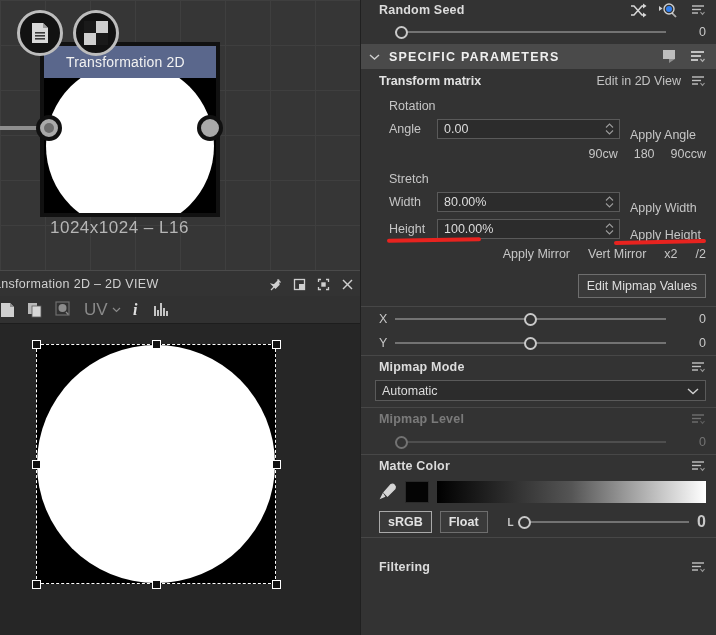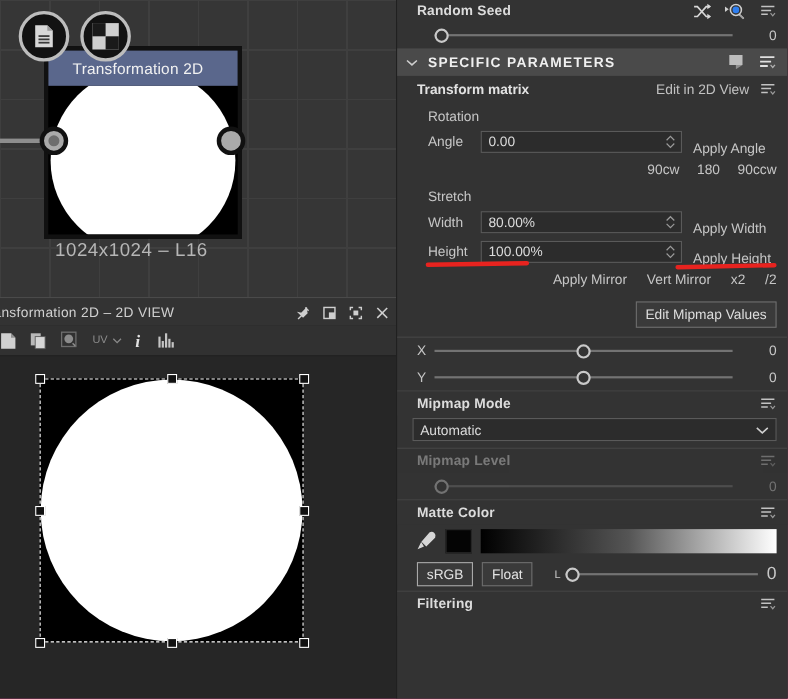--- a/index.html
+++ b/index.html
@@ -78,21 +78,21 @@
     padding-left: 0; color: #d0d0d0; font-size: 12.5px; letter-spacing: .3px;
     border-top: 1px solid #4a4a4a; position: relative;
   }
   .vtitle .txt { margin-left: -6px; white-space: nowrap; }
   .vtitle .btns { position: absolute; right: 6px; top: 0; height: 26px; display: flex; align-items: center; gap: 11px; }
   .vtoolbar {
     height: 28px; background: #313131; display: flex; align-items: center;
     gap: 12px; padding-left: 0; border-bottom: 1px solid #1d1d1d;
   }
   .vtoolbar .ti { display: flex; align-items: center; }
-  .uvsel { color: #8a8a8a; font-size: 10px; display: flex; align-items: center; gap: 4px; }
+  .uvsel { color: #8a8a8a; font-size: 17px; display: flex; align-items: center; gap: 4px; }
   .vcanvas { position: relative; height: 311px; background: #262626; overflow: hidden; }
   .img-area {
     position: absolute; left: 36px; top: 20px; width: 240px; height: 240px;
     background: #000;
   }
   .img-area::after {
     content: ""; position: absolute; left: 50%; top: 50%; width: 238px; height: 238px;
     margin: -119px 0 0 -119px; background: #fff; border-radius: 50%;
   }
   .selbox {
@@ -170,21 +170,21 @@
   .dropdown {
     height: 21px; background: #2c2c2c; border: 1px solid #5a5a5a;
     display: flex; align-items: center; padding: 0 6px; color: #dcdcdc; font-size: 12.5px; gap: 21px;
   }
 
   .dim { opacity: .42; }
 
   .mc-row1 { height: 30px; display: flex; align-items: center; padding: 0 10px 0 18px; gap: 8px; }
   .swatch { width: 24px; height: 22px; background: #040404; border: 1px solid #2a2a2a; }
   .gradient { flex: 1; height: 22px; background: linear-gradient(to right, #000 0%, #555 50%, #fff 100%); }
-  .mc-row2 { height: 30px; display: flex; align-items: center; padding: 0 10px 0 18px; gap: 8px; }
+  .mc-row2 { height: 30px; display: flex; align-items: center; padding: 0 10px 0 18px; gap: 8px; font-weight: bold; }
   .chip { border: 1px solid #6e6e6e; background: #3a3a3a; color: #e2e2e2; font-size: 12.5px; padding: 3px 8px; }
   .chip.sel { border-color: #a9a9a9; }
   .lmark { font-size: 10px; color: #c9c9c9; margin-left: 12px; }
 
   
   .annot { position: absolute; background: #e8231f; border-radius: 2px; pointer-events: none; }
 
   svg { display: block; }
 </style>
 </head>
@@ -586,21 +586,21 @@
       <span class="lmark">L</span>
       <span class="track" style="margin-left:-4px;">
         <span class="bar"></span>
         <span class="knob" style="left:0px;"></span>
       </span>
       <span class="val">0</span>
     </div>
 
     <div class="sec-divider"></div>
 
-    <div class="seed-head" style="height:22px;">
+    <div class="seed-head" style="height:22px;margin-top:18px;">
       <span class="lbl">Filtering</span>
       <span class="spacer"></span>
       <span>
         <svg width="15" height="13" viewBox="0 0 15 13">
             <g stroke="#c2c2c2" stroke-width="1.4">
               <path d="M1 2 h12"></path>
               <path d="M1 5.5 h9"></path>
               <path d="M1 9 h6"></path>
             </g>
             <path d="M9.5 8 l2 2.4 2-2.4" fill="none" stroke="#9a9a9a" stroke-width="1.1"></path>

